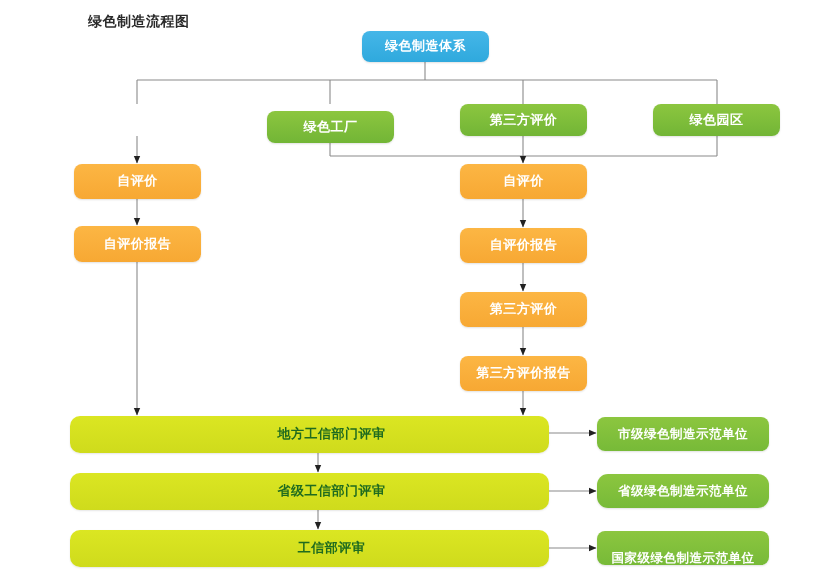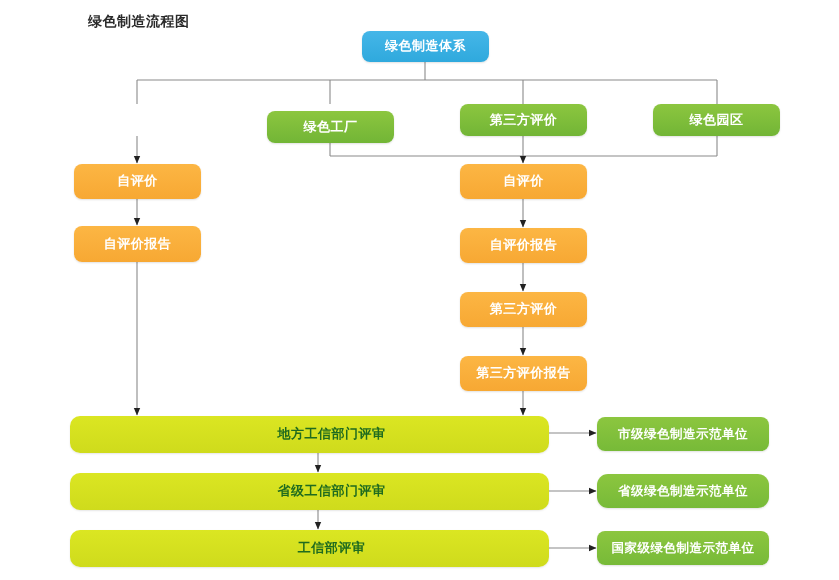--- a/index.html
+++ b/index.html
@@ -172,17 +172,17 @@
   <div class="node n-lime" style="left:70px; top:530px; width:479px; height:37px;">
     <span>工信部评审</span>
   </div>
 
   <div class="node n-result" style="left:597px; top:417px; width:172px; height:34px;">
     <span>市级绿色制造示范单位</span>
   </div>
   <div class="node n-result" style="left:597px; top:474px; width:172px; height:34px;border-radius:11px;">
     <span>省级绿色制造示范单位</span>
   </div>
-  <div class="node n-result" style="left:597px; top:531px; width:172px; height:34px;">
+  <div class="node n-result" style="left:597px; top:531px; width:172px; height:34px;align-items:flex-end;">
     <span>国家级绿色制造示范单位</span>
   </div>
 
 </div>
 
 </body></html>

